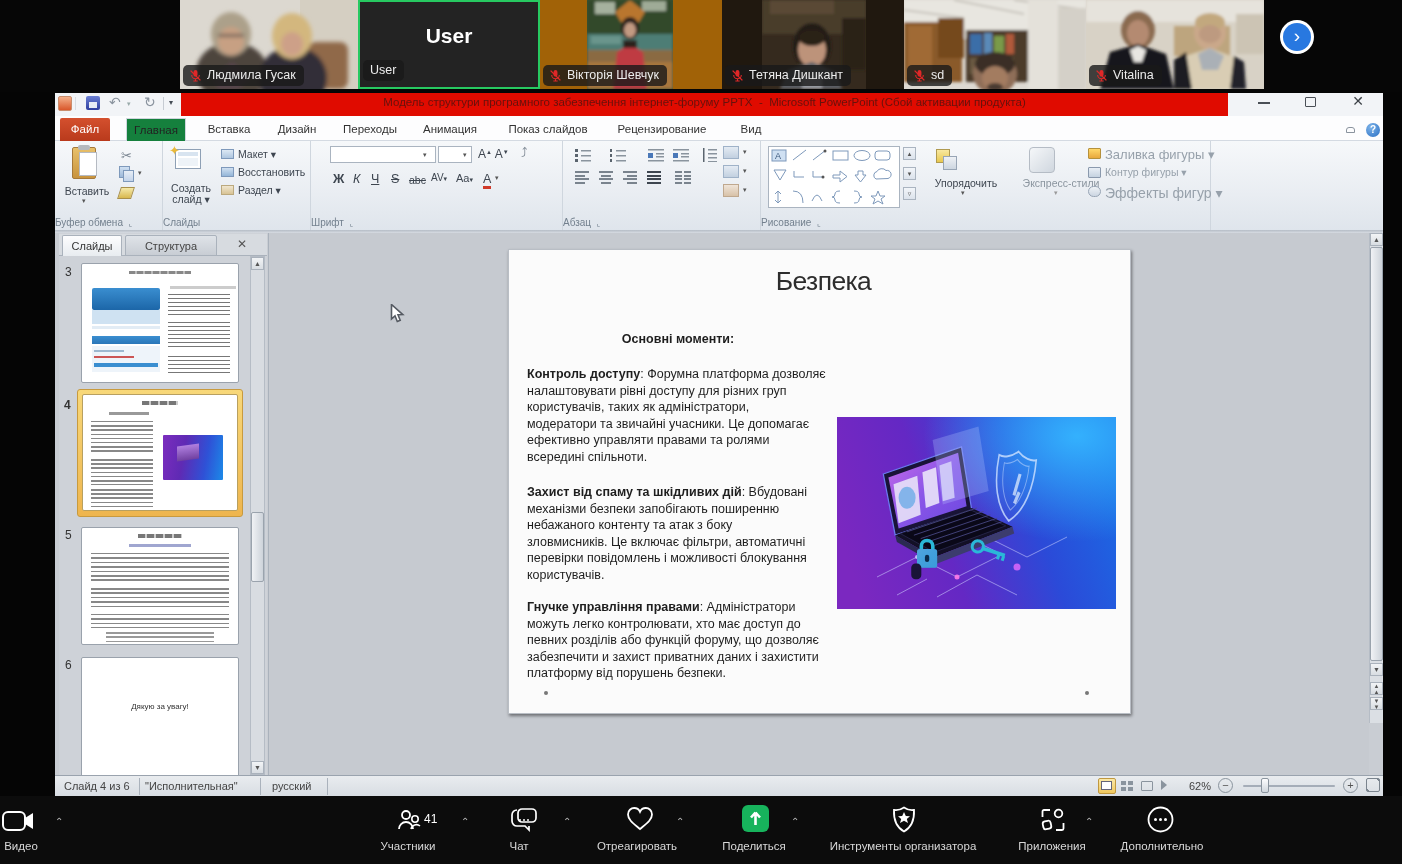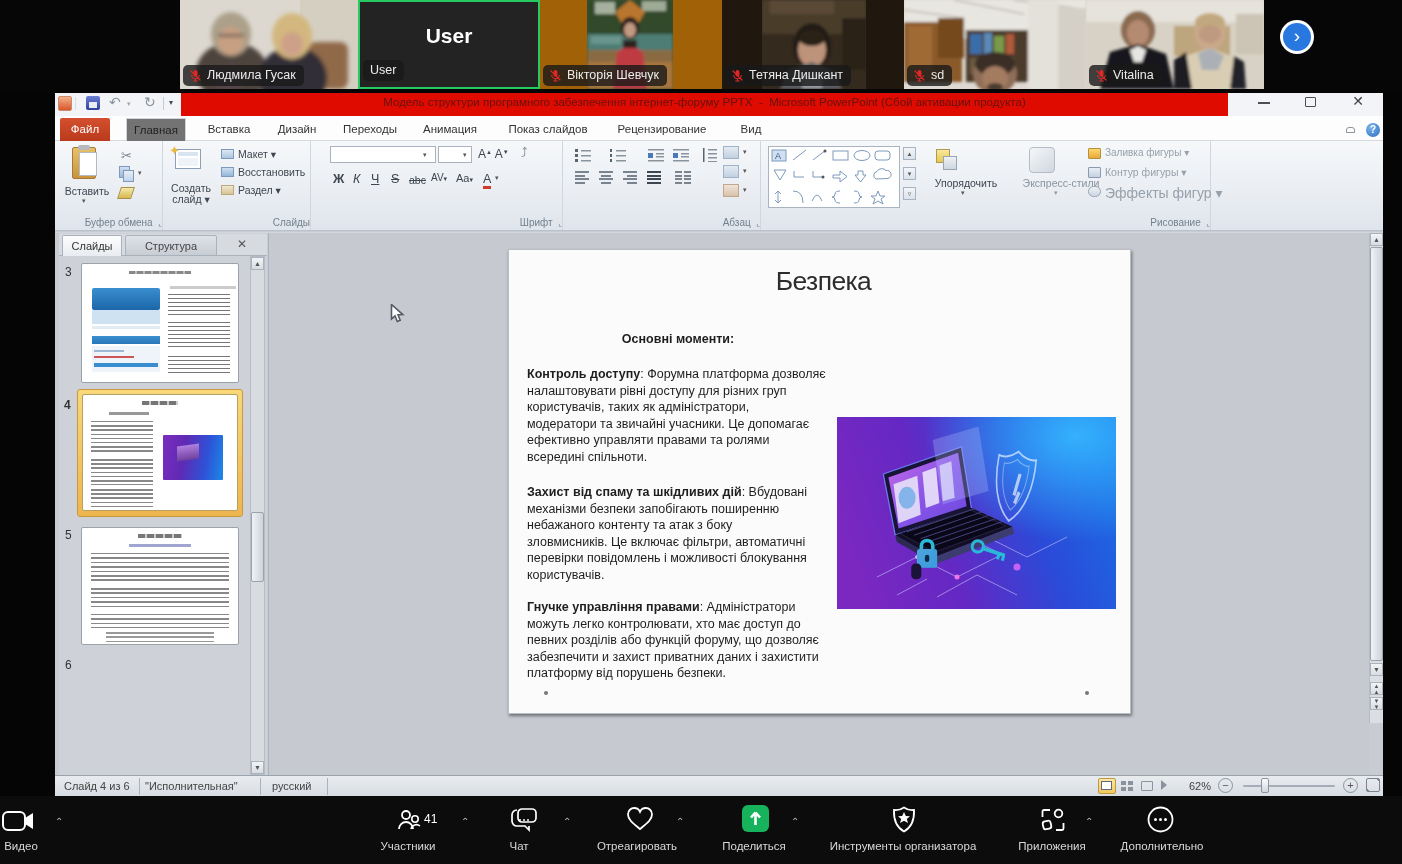--- a/index.html
+++ b/index.html
@@ -14,24 +14,24 @@
 .mic{position:absolute;left:6px;top:4px;width:13px;height:13px}
 
 
 #pp{position:absolute;left:55px;top:93px;width:1328px;height:703px;background:#e6eaf0}
 #titlebar{position:absolute;left:0;top:0;width:100%;height:23px;background:#f2f4f7}
 #redbar{position:absolute;left:126px;top:0;width:1047px;height:23px;background:#e00b00}
 #redtitle{position:absolute;left:0;top:3px;width:100%;text-align:center;font-size:11.5px;color:#66120c}
 #tabsrow{position:absolute;left:0;top:23px;width:100%;height:25px;background:#fdfdfe;border-bottom:1px solid #d4dae2}
 .tab{position:absolute;top:2px;height:23px;font-size:11.5px;color:#333;line-height:22px;text-align:center}
 #tab-file{left:4px;width:52px;background:linear-gradient(#d4502e,#b93a1c);color:#fff;border-radius:2px 2px 0 0}
-#tab-home{background:#737373;border:1px solid #cfd6de;border-bottom:none;color:#222}
+#tab-home{background:#15803d;border:1px solid #cfd6de;border-bottom:none;color:#222}
 #ribbon{position:absolute;left:0;top:48px;width:100%;height:89px;background:linear-gradient(#f6f8fa,#e9edf2 60%,#dfe5ec)}
 .rgroup{position:absolute;top:0;height:89px;border-right:1px solid #cfd6de}
-.rlabel{position:absolute;bottom:2px;left:0;width:100%;text-align:right;font-size:10px;color:#73808e}
+.rlabel{position:absolute;bottom:2px;left:0;width:100%;text-align:left;font-size:10px;color:#73808e}
 #ribbonshadow{position:absolute;left:0;top:137px;width:100%;height:3px;background:linear-gradient(#b5bcc6,#d7dce2)}
 
 
 #contentarea{position:absolute;left:0;top:140px;width:100%;height:542px;background:#c9cdd3}
 #leftpanel{position:absolute;left:4px;top:0;width:208px;height:542px;background:#ced2d8}
 #ptabs{position:absolute;left:0;top:1px;width:100%;height:22px;background:#d7dbe0;border-bottom:1px solid #aab2bc}
 .ptab{position:absolute;top:1px;height:21px;font-size:11px;color:#333;text-align:center;line-height:20px}
 #thumbs{position:absolute;left:0;top:23px;width:190px;bottom:0;background:#ced2d8}
 .thumb{position:absolute;left:28px;width:158px;background:#fff;border:1px solid #9aa2ac;border-radius:2px}
 .tnum{position:absolute;left:8px;font-size:12px;color:#333}
@@ -415,21 +415,21 @@
         <div class="abs" style="left:142px;top:26px;width:13px;height:13px;background:linear-gradient(#f2f5f9,#dce3ec);border:1px solid #aab4c0;font-size:7px;color:#555;text-align:center;line-height:12px">▾</div>
         <div class="abs" style="left:142px;top:46px;width:13px;height:13px;background:linear-gradient(#f2f5f9,#dce3ec);border:1px solid #aab4c0;font-size:7px;color:#555;text-align:center;line-height:12px">▿</div>
         <div class="abs" style="left:175px;top:8px;width:14px;height:14px;background:linear-gradient(#f8e8a0,#e8c84e);border:1px solid #b09a50"></div>
         <div class="abs" style="left:182px;top:15px;width:14px;height:14px;background:linear-gradient(#eef1f5,#cdd6e0);border:1px solid #98a5b5"></div>
         <div class="abs" style="left:167px;top:36px;width:76px;text-align:center;font-size:10.5px;color:#3e4650">Упорядочить</div>
         <div class="abs" style="left:200px;top:48px;font-size:7px;color:#555">▾</div>
         <div class="abs" style="left:268px;top:6px;width:26px;height:26px;background:linear-gradient(135deg,#f5f7f9,#d0d7df);border:1px solid #b5bcc5;border-radius:4px"></div>
         <div class="abs" style="left:250px;top:36px;width:100px;text-align:center;font-size:10.5px;color:#8a949e">Экспресс-стили</div>
         <div class="abs" style="left:293px;top:48px;font-size:7px;color:#999">▾</div>
         <div class="abs" style="left:327px;top:7px;width:13px;height:11px;background:linear-gradient(#ffd86a,#e8a83c);border:1px solid #b5913c;border-radius:1px"></div>
-        <div class="abs" style="left:344px;top:6px;font-size:10px;color:#97a1ab">Заливка фигуры ▾</div>
+        <div class="abs" style="left:344px;top:6px;font-size:13px;color:#97a1ab">Заливка фигуры ▾</div>
         <div class="abs" style="left:327px;top:26px;width:13px;height:11px;background:linear-gradient(#e8eef5,#c5d2e0);border:1px solid #8a99ad;border-radius:1px"></div>
         <div class="abs" style="left:344px;top:25px;font-size:10.5px;color:#97a1ab">Контур фигуры ▾</div>
         <div class="abs" style="left:327px;top:45px;width:13px;height:11px;background:linear-gradient(#eef2f6,#ccd6e2);border:1px solid #98a5b5;border-radius:6px"></div>
         <div class="abs" style="left:344px;top:44px;font-size:14px;color:#97a1ab">Эффекты фигур ▾</div>
         <div class="rlabel">Рисование &nbsp;<span style="font-size:8px">⌞</span></div>
       </div>
 
     </div>
     <div id="ribbonshadow"></div>
     <div id="contentarea">
@@ -474,20 +474,23 @@
           <div class="thumb" style="top:271px;height:118px;left:22px">
             <div class="abs" style="left:36%;top:6px;width:28%;height:4px;background:repeating-linear-gradient(90deg,#777 0 7px,#ccc 7px 9px)"></div>
             <div class="abs" style="left:30%;top:16px;width:40%;height:2.5px;background:#a0a6d0"></div>
             <div class="abs" style="left:9px;top:25px;width:138px;height:30px;background:repeating-linear-gradient(#888 0 1.5px,#fff 1.5px 4.4px)"></div>
             <div class="abs" style="left:9px;top:60px;width:138px;height:22px;background:repeating-linear-gradient(#888 0 1.5px,#fff 1.5px 4.4px)"></div>
             <div class="abs" style="left:9px;top:86px;width:138px;height:14px;background:repeating-linear-gradient(#888 0 1.5px,#fff 1.5px 4.4px)"></div>
             <div class="abs" style="left:24px;top:104px;width:108px;height:10px;background:repeating-linear-gradient(#999 0 1.5px,#fff 1.5px 4.4px)"></div>
           </div>
 
           <div class="tnum" style="left:6px;top:402px">6</div>
+          <div class="thumb" style="top:401px;height:120px;left:22px">
+            <div class="abs" style="left:0;top:44px;width:100%;text-align:center;font-size:8px;color:#333">Дякую за увагу!</div>
+          </div>
         </div>
         <div id="pscroll">
           <div class="abs" style="left:0;top:0;width:13px;height:13px;background:linear-gradient(#f2f4f6,#d8dde2);border:1px solid #aab2bc;color:#555;font-size:7px;text-align:center;line-height:12px">▲</div>
           <div class="abs" style="left:0;top:255px;width:13px;height:70px;background:linear-gradient(90deg,#f0f2f5,#cdd3da);border:1px solid #9aa3ad;border-radius:2px"></div>
           <div class="abs" style="left:0;bottom:0;width:13px;height:13px;background:linear-gradient(#f2f4f6,#d8dde2);border:1px solid #aab2bc;color:#555;font-size:7px;text-align:center;line-height:12px">▼</div>
         </div>
       </div>
       <div id="editor">
         <div id="slide">
           <div class="abs" style="left:4px;top:16px;width:100%;text-align:center;font-size:26.5px;letter-spacing:-0.6px;color:#2d2d2d">Безпека</div>

